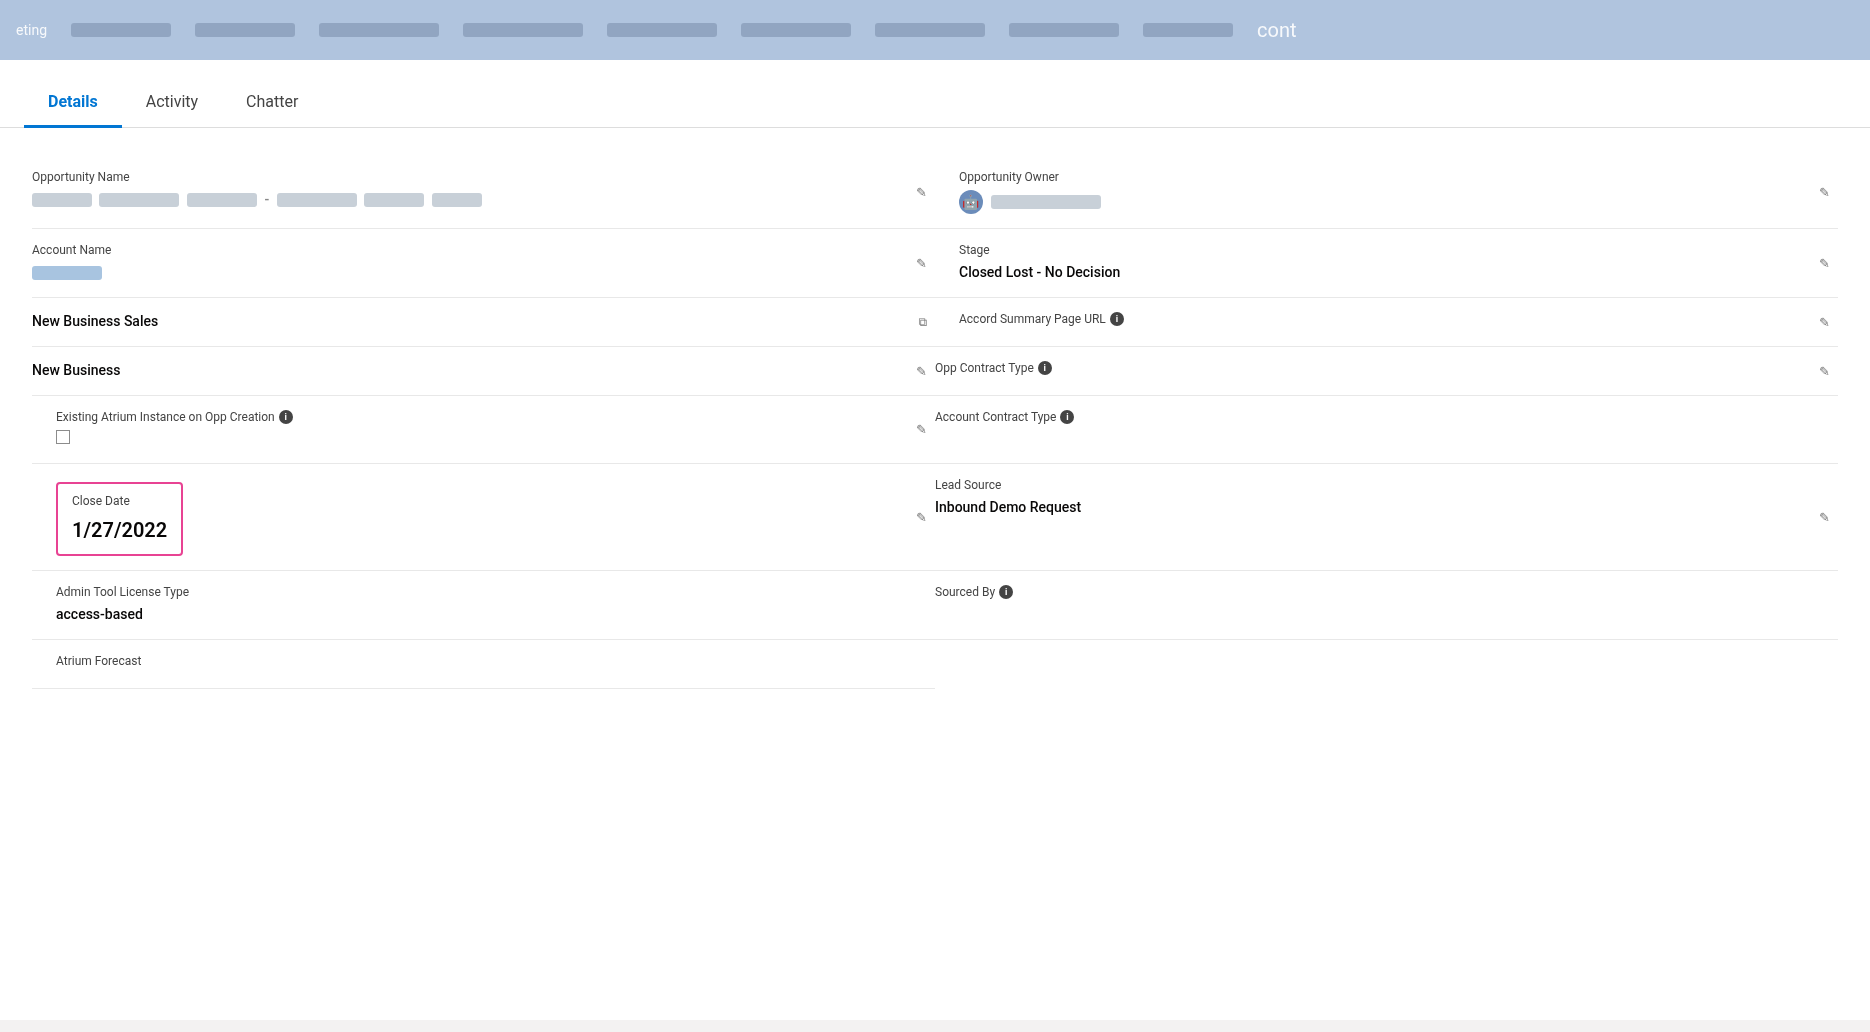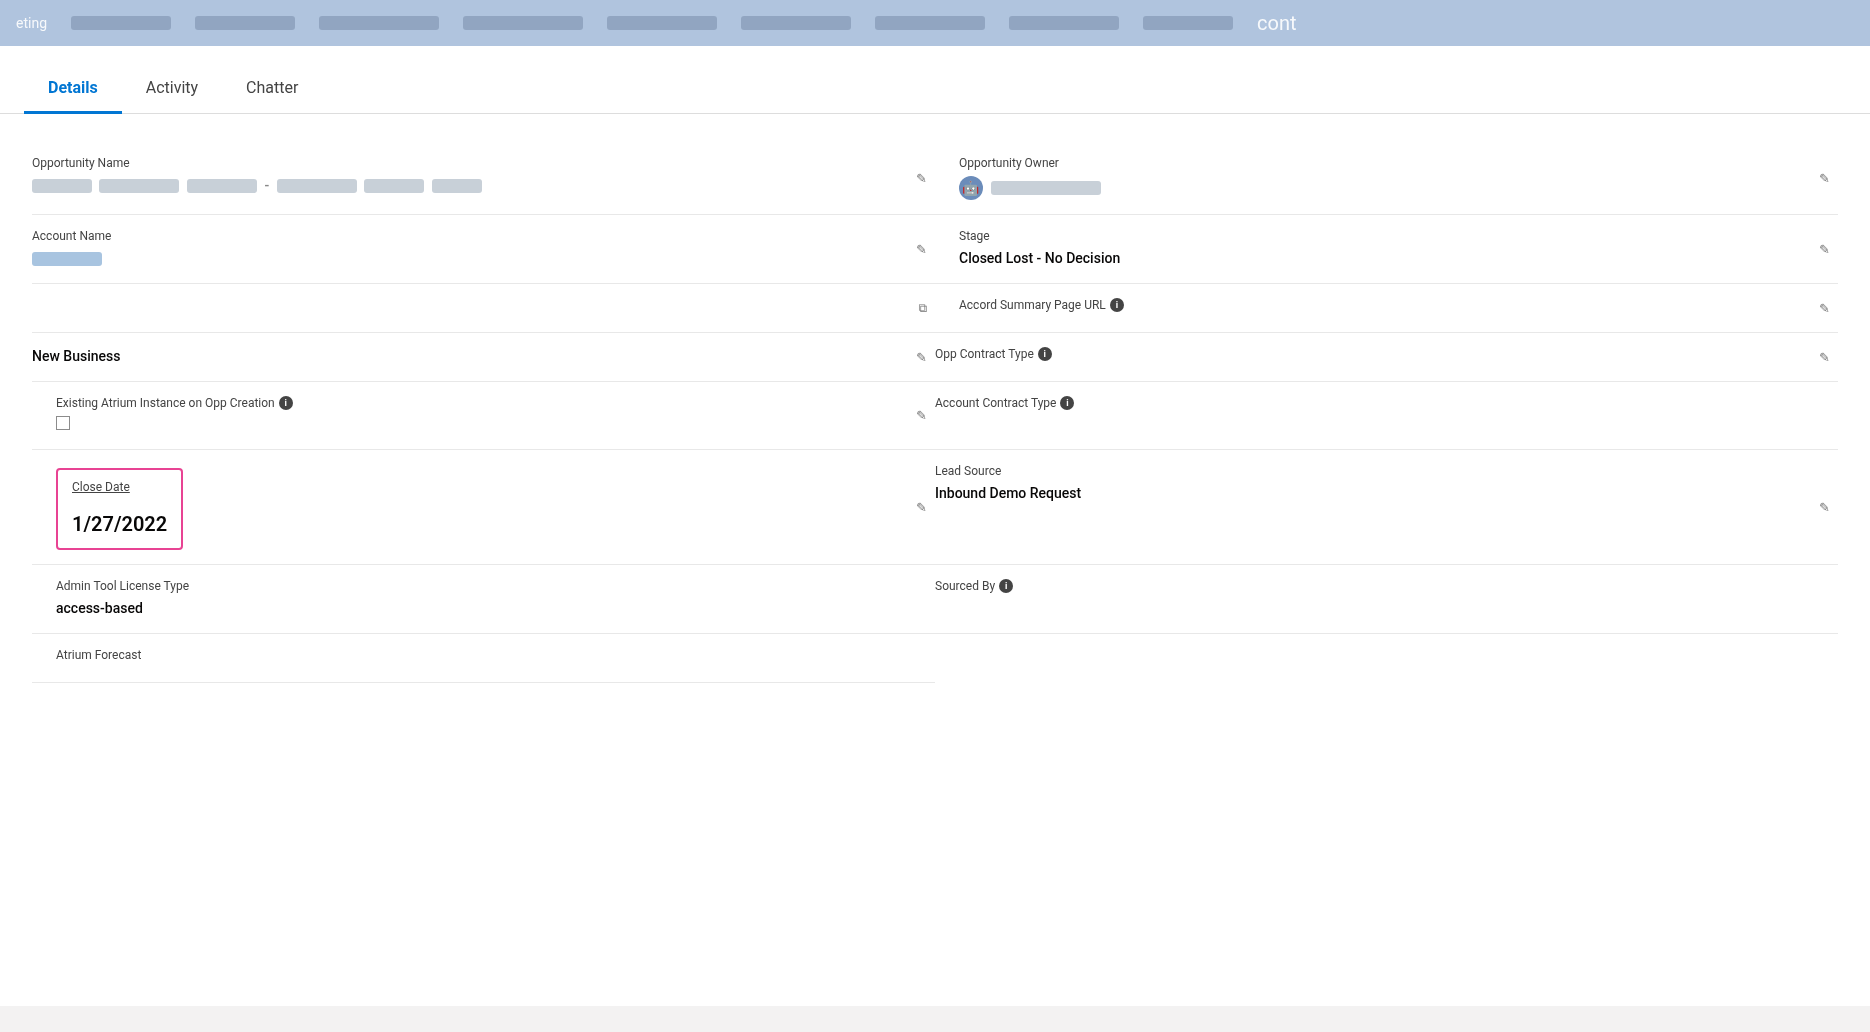--- a/index.html
+++ b/index.html
@@ -1,21 +1,21 @@
 <!DOCTYPE html>
 <html><head>
   <meta charset="utf-8">
   <style>
     * { box-sizing: border-box; margin: 0; padding: 0; }
     body { font-family: -apple-system, BlinkMacSystemFont, 'Segoe UI', Roboto, sans-serif; background: #f3f2f2; }
 
     
     .top-nav {
       background: #b0c4de;
-      height: 46px;
+      height: 60px;
       display: flex;
       align-items: center;
       padding: 8px 16px;
       gap: 24px;
       overflow: hidden;
     }
 
     
     .main-content {
       background: #fff;
@@ -142,22 +142,21 @@
 
     
     .highlight-box {
       border: 2px solid #e84393;
       border-radius: 4px;
       padding: 10px 14px;
       display: inline-block;
       margin-top: 4px;
     }
     .highlight-box .field-label {
-      margin-bottom: 16px;
-      text-decoration: underline;
+      margin-bottom: 8px;
     }
     .highlight-box .field-value {
       font-size: 20px;
       font-weight: 600;
       text-align: right;
     }
 
     
     .blur-block {
       background: rgba(100,120,150,0.4);
@@ -250,20 +249,23 @@
       <div class="field-label">
         <span>Stage</span>
       </div>
       <div class="field-value">
         <span>Closed Lost - No Decision</span>
       </div>
       <span class="edit-icon">✎</span>
     </div>
 
     <div class="field-group">
+      <div class="field-value">
+        <span>New Business Sales</span>
+      </div>
       <span class="edit-icon" style="font-size:12px;">⧉</span>
     </div>
 
     <div class="field-group right" style="border-bottom:1px solid #e8e8e8;">
       <div class="field-label">
         <span>Accord Summary Page URL</span>
         <span class="info-icon">i</span>
       </div>
       <div class="field-value"></div>
       <span class="edit-icon">✎</span>

